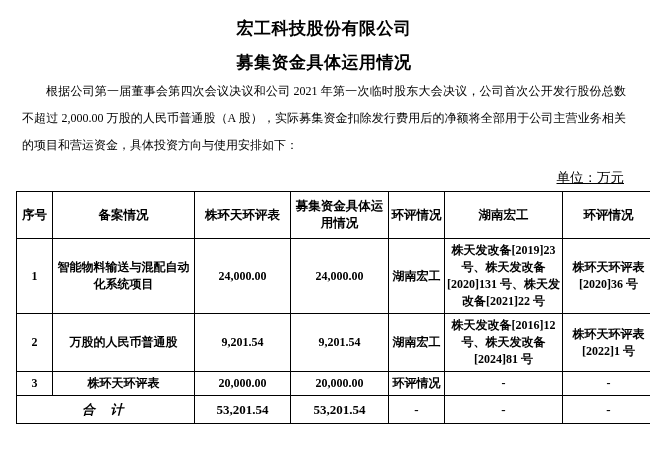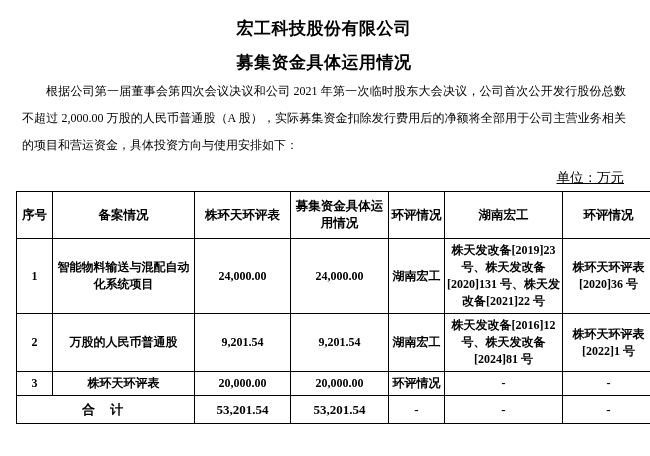--- a/index.html
+++ b/index.html
@@ -75,20 +75,21 @@
     font-size: 12.5px;
   }
   tr.total-row td {
     font-weight: bold;
     font-size: 13px;
     padding: 5px 2px;
   }
   .total-label {
     letter-spacing: 6px;
     padding-left: 6px;
+    font-style: italic;
   }
   .col-seq { width: 36px; }
   .col-name { width: 142px; }
   .col-plan { width: 96px; }
   .col-use { width: 98px; }
   .col-subject { width: 56px; }
   .col-record { width: 118px; }
   .col-env { width: 92px; }
   .small-dash { font-size: 13px; }
 </style>

